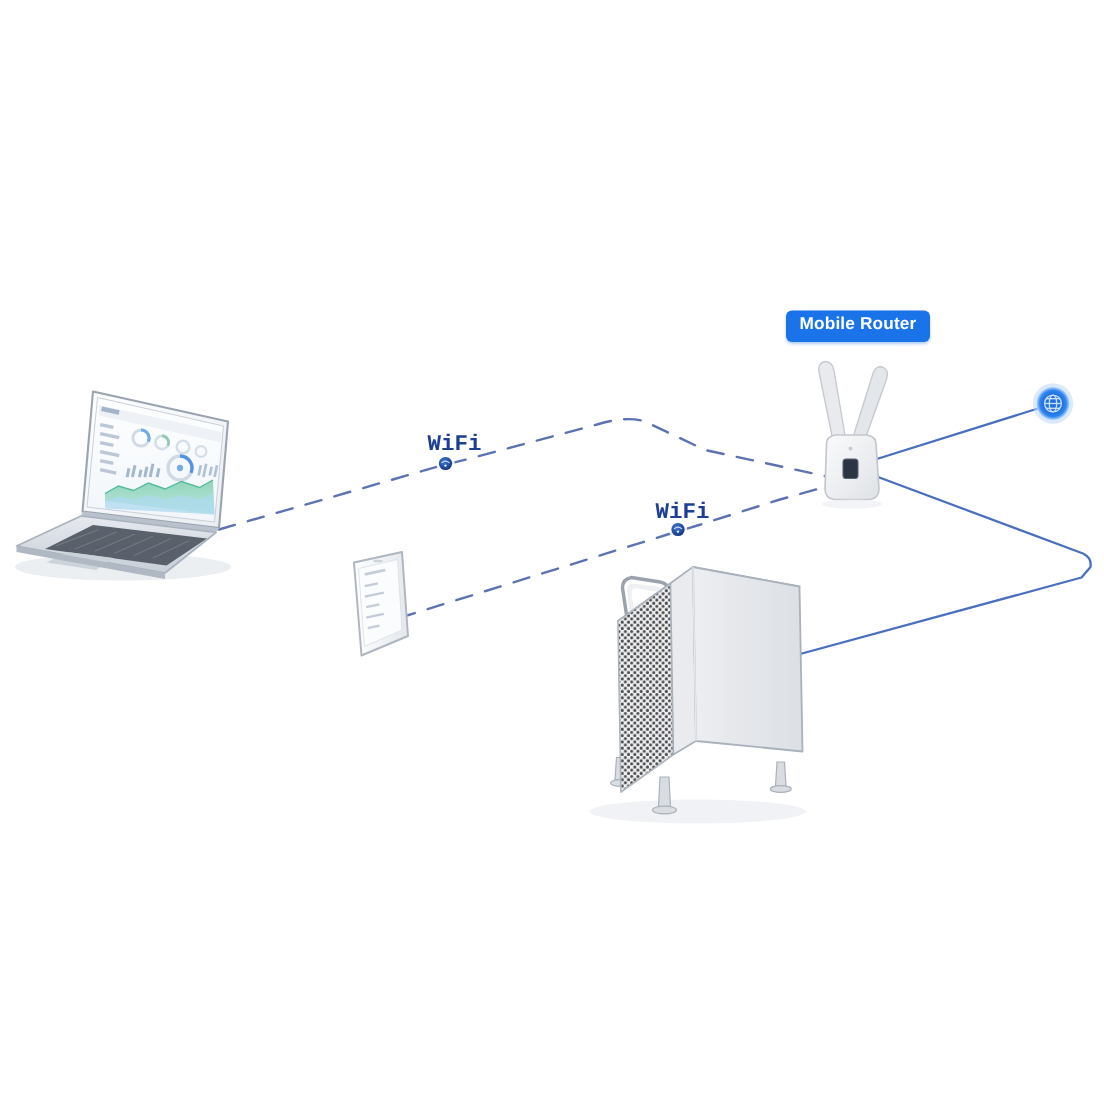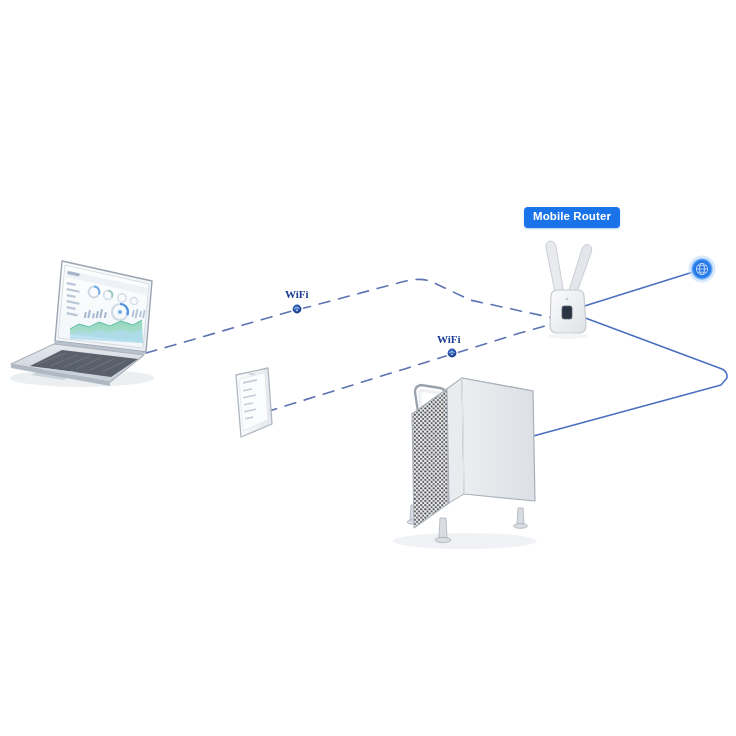--- a/index.html
+++ b/index.html
@@ -40,22 +40,22 @@
     font-weight: bold;
     letter-spacing: 0.1px;
     border-radius: 4px;
     line-height: 1;
     white-space: nowrap;
     box-shadow: 0 1px 2px rgba(26,115,232,0.35);
   }
   .wifi-label {
     position: absolute;
     color: #1c3f94;
-    font-family: Liberation Serif, serif;
-    font-size: 11px;
+    font-family: Liberation Mono, monospace;
+    font-size: 15px;
     font-weight: bold;
     line-height: 1;
     white-space: nowrap;
     text-align: center;
   }
   #wifi-label-1 { left: 285px; top: 289px; }
   #wifi-label-2 { left: 437px; top: 334px; }
 </style>
 </head>
 <body>

